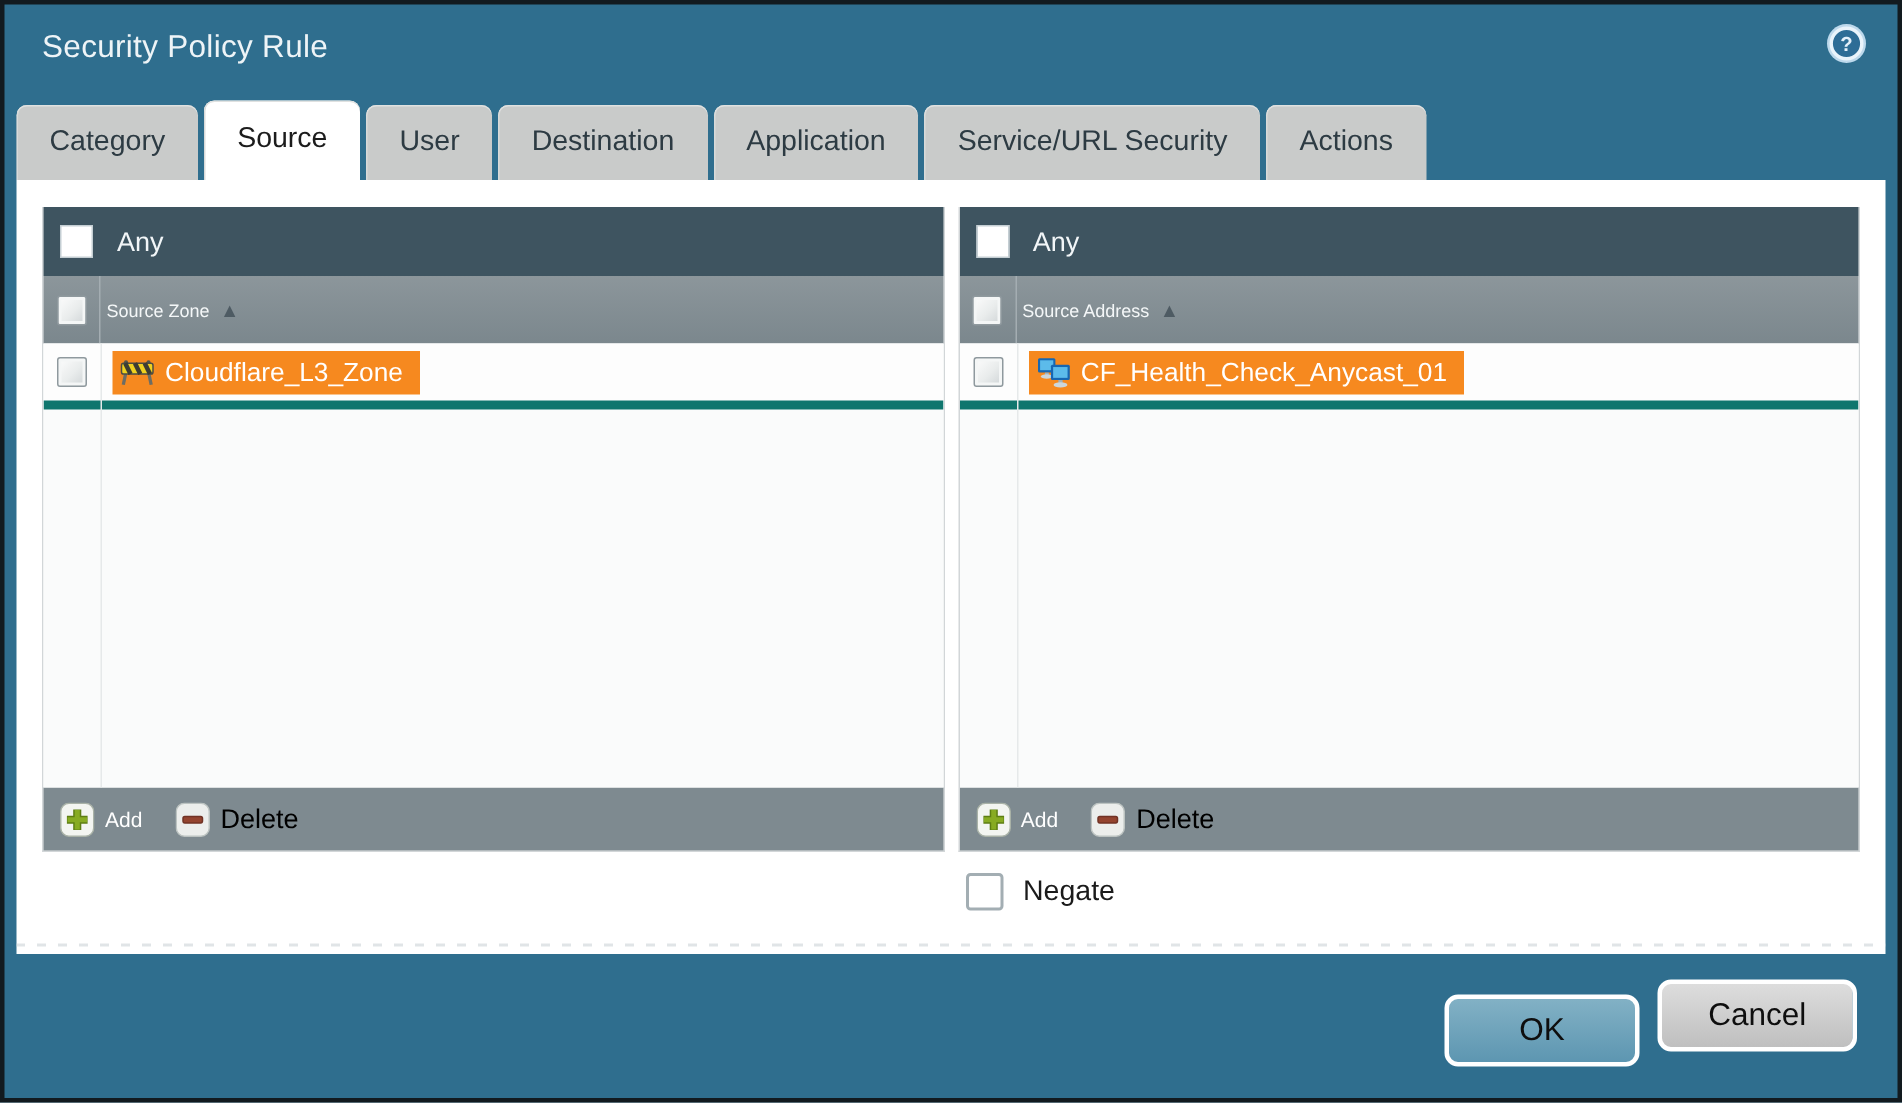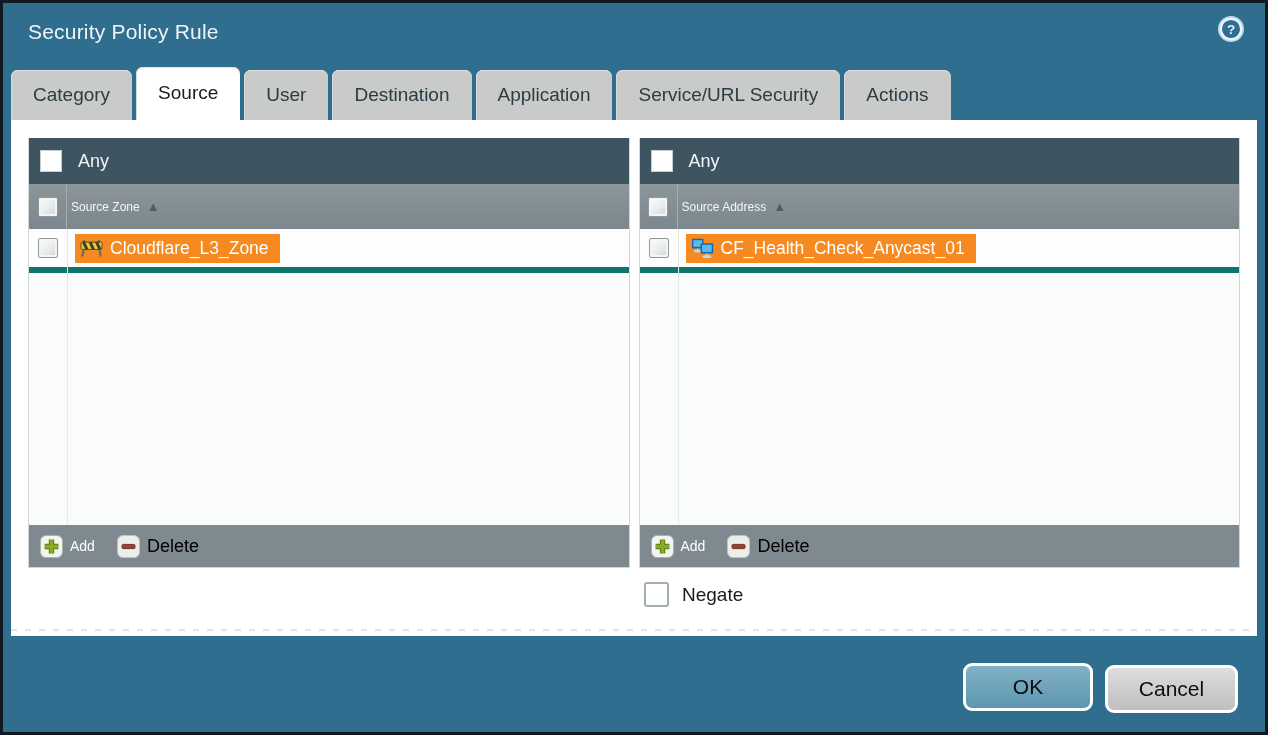--- a/index.html
+++ b/index.html
@@ -124,21 +124,21 @@
   .btn {
     position:absolute; height:48px; border:3px solid #ffffff; border-radius:9px;
     font-size:21px; color:#0e0e0e; text-align:center; line-height:42px;
     cursor:pointer; font-family:"Liberation Sans", sans-serif;
   }
   .btn-ok {
     right:172px; bottom:21px; width:130px;
     background:linear-gradient(#82b1c5,#5d96b1);
   }
   .btn-cancel {
-    right:27px; bottom:19px; width:133px;
+    right:27px; bottom:31px; width:133px;
     background:linear-gradient(#dddddd,#bfbfbf);
     margin-left:13px;
   }
 </style>
 </head>
 <body>
 
 <div class="dialog">
 
   <div class="titlebar">

